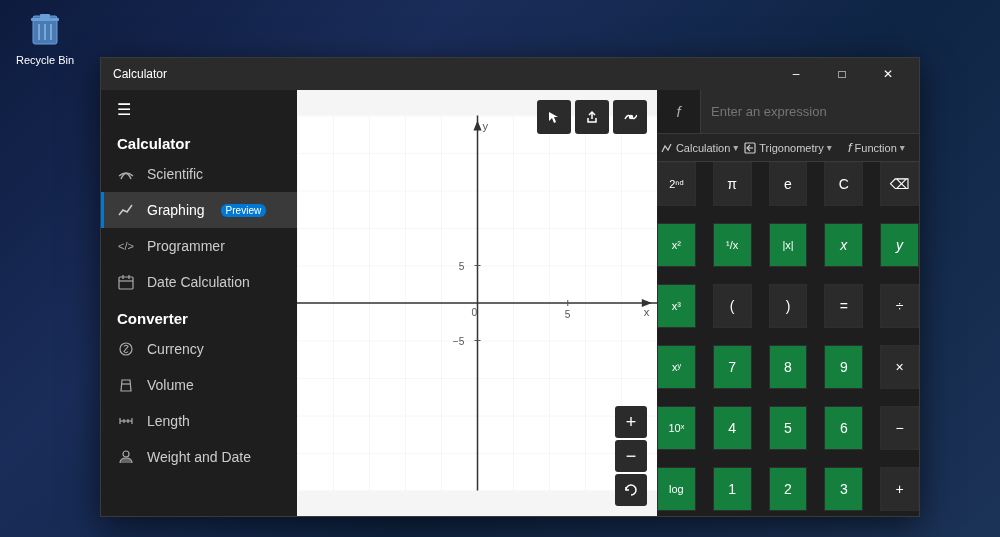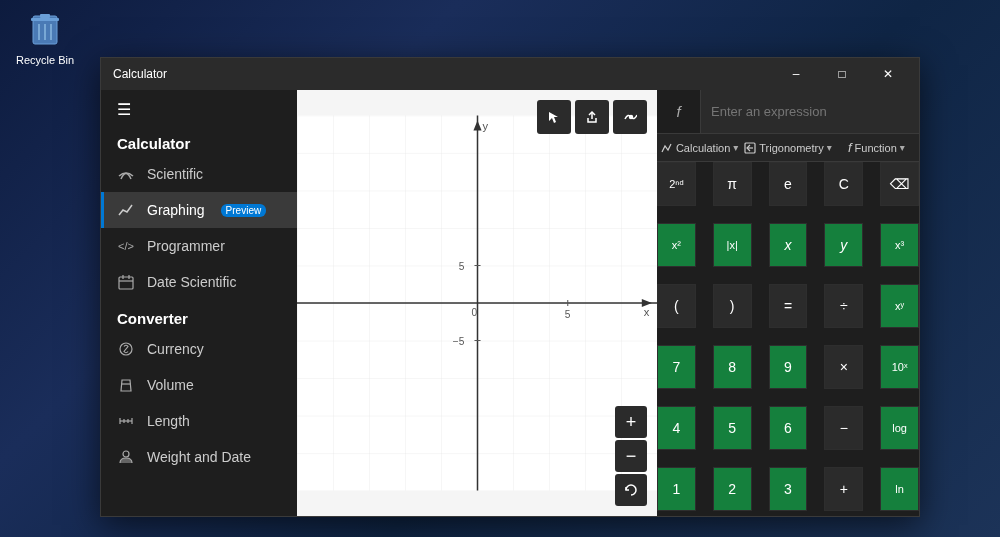--- a/index.html
+++ b/index.html
@@ -247,21 +247,21 @@
 
         <div class="sidebar-item">
           <span class="sidebar-item-icon">
             <svg width="16" height="16" viewBox="0 0 16 16" fill="none" stroke="#aaa" stroke-width="1.2">
               <rect x="1" y="3" width="14" height="12" rx="1"></rect>
               <line x1="1" y1="7" x2="15" y2="7"></line>
               <line x1="5" y1="1" x2="5" y2="5"></line>
               <line x1="11" y1="1" x2="11" y2="5"></line>
             </svg>
           </span>
-          <span>Date Scientific</span>
+          <span>Date Calculation</span>
         </div>
 
         <div class="sidebar-section-label converter-section">Converter</div>
 
         <div class="sidebar-item">
           <span class="sidebar-item-icon">
             <svg width="16" height="16" viewBox="0 0 16 16" fill="none" stroke="#aaa" stroke-width="1.2">
               <circle cx="8" cy="8" r="6"></circle>
               <path d="M6 5.5 Q8 3 10 5.5 Q8 8 6 10.5 Q8 13 10 10.5" stroke="#aaa"></path>
             </svg>
@@ -415,20 +415,21 @@
 
         <div class="keypad">
 
           <button class="key medium small-text">2ⁿᵈ</button>
           <button class="key medium">π</button>
           <button class="key medium">e</button>
           <button class="key medium">C</button>
           <button class="key medium">⌫</button>
 
           <button class="key small-text">x²</button>
+          <button class="key small-text">¹/x</button>
           <button class="key small-text">|x|</button>
           <button class="key x-key">x</button>
           <button class="key x-key">y</button>
 
           <button class="key small-text">x³</button>
           <button class="key medium">(</button>
           <button class="key medium">)</button>
           <button class="key medium">=</button>
           <button class="key medium">÷</button>
 

